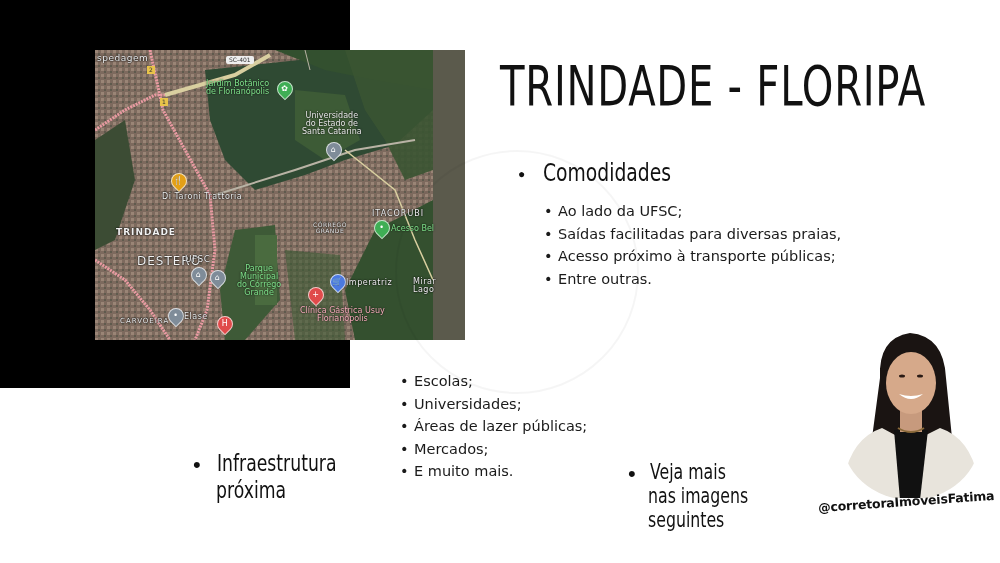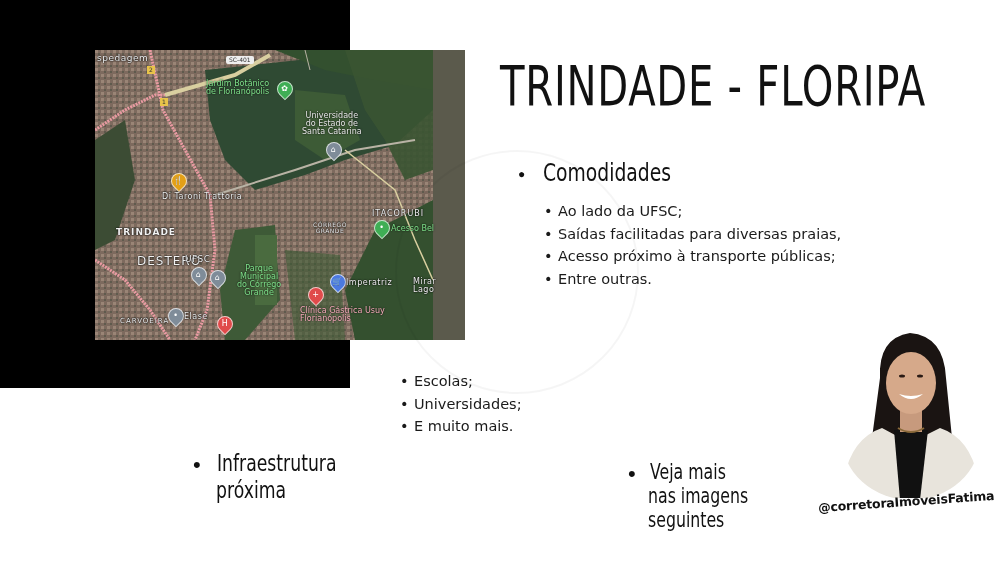--- a/index.html
+++ b/index.html
@@ -132,21 +132,21 @@
   </div>
 
   <div class="pin" style="left:235px;top:224px;background:#4b79e0;">
       <span>🛒</span>
     </div>
   <div class="map-label ml-white" style="left:251px;top:229px;">Imperatriz</div>
 
   <div class="pin" style="left:213px;top:237px;background:#e04b4b;">
       <span>+</span>
     </div>
-  <div class="map-label ml-pink" style="left:205px;top:257px;">
+  <div class="map-label ml-pink" style="left:205px;top:257px;text-align:center;">
     <div>Clínica Gástrica Usuy</div>
     <div>Florianópolis</div>
   </div>
 
   <div class="map-label ml-white" style="left:318px;top:228px;">
     <div>Mirar</div>
     <div>Lago</div>
   </div>
 
   <div class="map-label ml-white" style="left:25px;top:268px;font-size:7px;letter-spacing:1px;">CARVOEIRA</div>
@@ -170,20 +170,22 @@
 <ul class="list comod-list">
   <li><span>Ao lado da UFSC;</span></li>
   <li><span>Saídas facilitadas para diversas praias,</span></li>
   <li><span>Acesso próximo à transporte públicas;</span></li>
   <li><span>Entre outras.</span></li>
 </ul>
 
 <ul class="list infra-list">
   <li>Escolas;</li>
   <li>Universidades;</li>
+  <li>Áreas de lazer públicas;</li>
+  <li>Mercados;</li>
   <li>E muito mais.</li>
 </ul>
 
 <div class="infra-heading">
   <div class="big-bullet" style="left:0;top:4px;">•</div>
   <div class="heading-text" style="left:24px;top:0;">Infraestrutura</div>
   <div class="heading-text" style="left:23px;top:27px;">próxima</div>
 </div>
 
 <div class="veja-heading">

